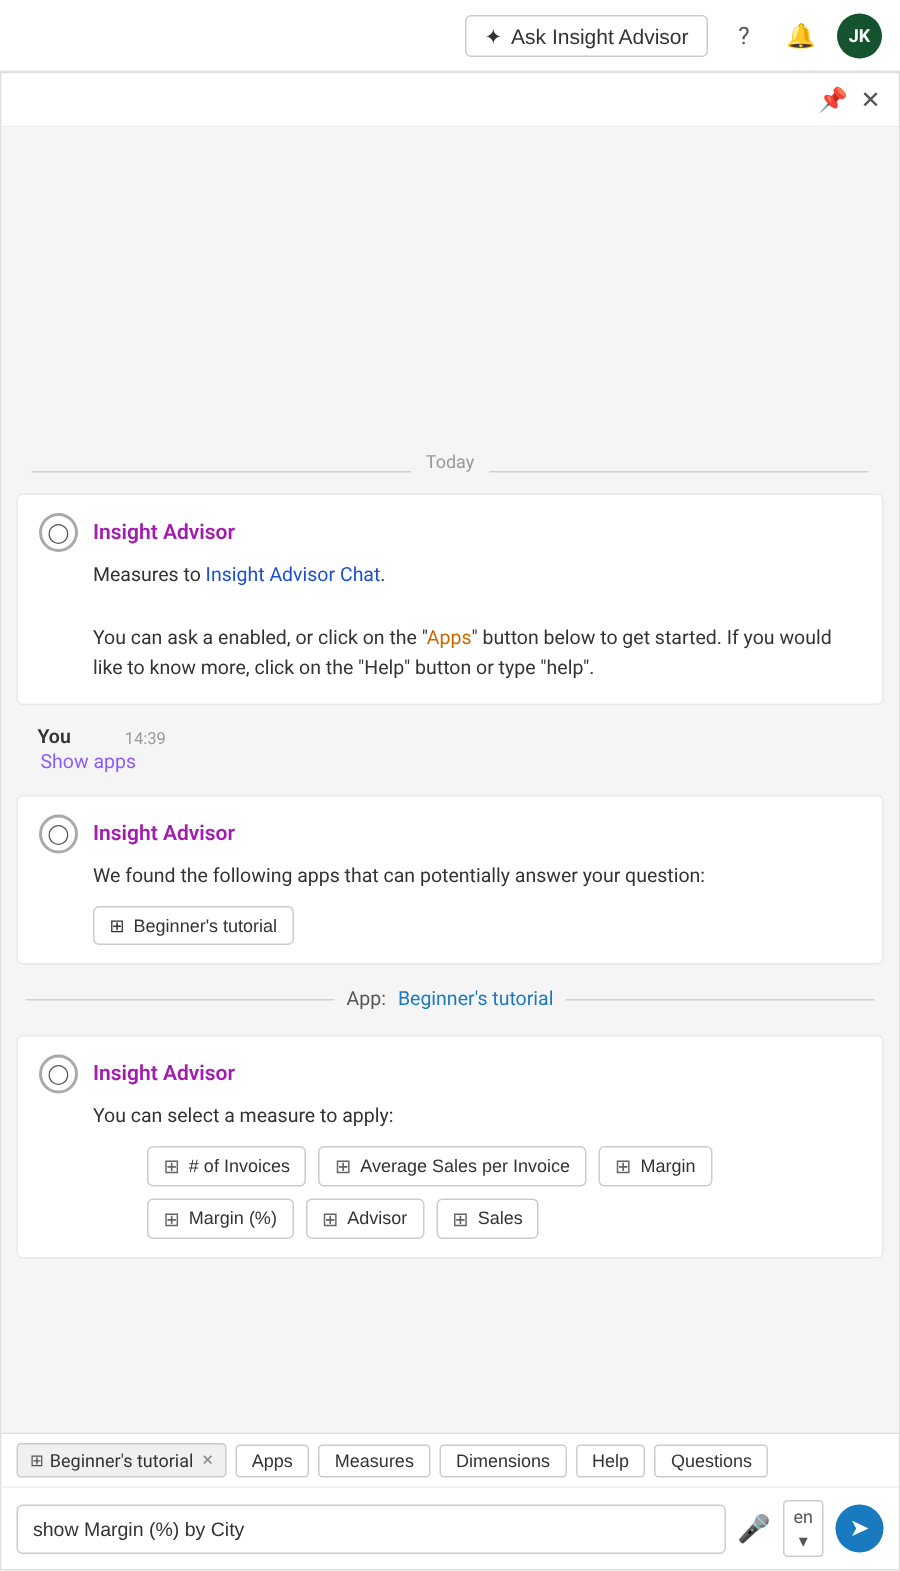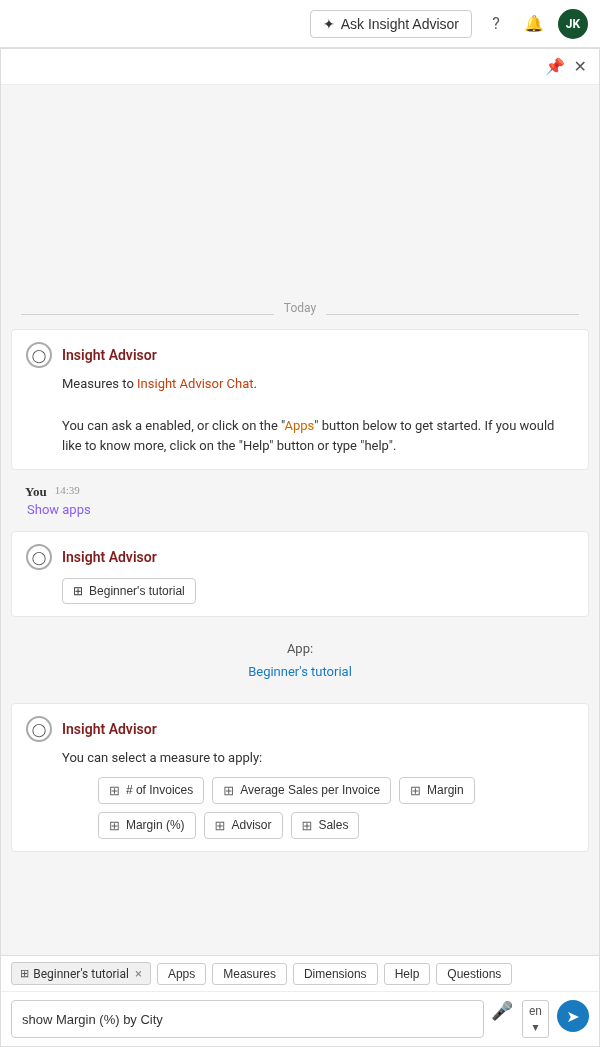--- a/index.html
+++ b/index.html
@@ -126,68 +126,67 @@
       border-radius: 50%;
       border: 2px solid #aaa;
       display: flex; align-items: center; justify-content: center;
       font-size: 13px;
       color: #555;
       flex-shrink: 0;
     }
     .advisor-name {
       font-weight: 600;
       font-size: 14px;
-      color: #7f1d1d;
+      color: #a21caf;
     }
     .message-content {
       font-size: 13px;
       line-height: 1.6;
       color: #333;
       padding-left: 36px;
     }
-    .message-content .link-text { color: #c2410c; }
+    .message-content .link-text { color: #1d4ed8; }
     .message-content .link-orange { color: #cc6600; }
 
     
     .user-message-block {
       margin: 6px 10px;
       padding: 8px 14px 8px;
       display: flex;
       flex-direction: column;
     }
     .user-meta {
       display: flex;
-      align-items: flex-start;
+      align-items: flex-end;
       gap: 8px;
       margin-bottom: 2px;
-      font-family: Liberation Serif, serif;
     }
     .user-name {
       font-weight: 600;
       font-size: 13px;
       color: #333;
     }
     .user-time {
       font-size: 11px;
       color: #999;
+      margin-left: 28px;
     }
     .user-text {
       font-size: 13px;
       color: #8b5cf6;
       padding-left: 2px;
     }
 
     
     .app-separator {
       display: flex;
       align-items: center;
       padding: 10px 16px;
       gap: 8px;
       font-size: 13px;
-      flex-direction: column;
     }
     .app-separator-line {
       flex: 1;
       height: 1px;
       background: #d0d0d0;
     }
     .app-separator-text {
       color: #555;
       white-space: nowrap;
     }
@@ -273,20 +272,21 @@
       padding: 3px 10px;
       font-size: 12px;
       background: #fff;
       color: #333;
       cursor: pointer;
     }
 
     
     .input-area {
       display: flex;
+      align-items: center;
       padding: 8px 10px;
       gap: 8px;
     }
     .chat-input {
       flex: 1;
       border: 1px solid #ccc;
       border-radius: 4px;
       padding: 8px 10px;
       font-size: 13px;
       outline: none;
@@ -379,20 +379,21 @@
       </div>
       <span class="user-text">Show apps</span>
     </div>
 
     <div class="message-block">
       <div class="advisor-header">
         <div class="advisor-icon">◯</div>
         <span class="advisor-name">Insight Advisor</span>
       </div>
       <div class="message-content">
+        <span>We found the following apps that can potentially answer your question:</span>
         <div style="margin-top:8px;">
           <button class="app-btn">
             <span>⊞</span>
             <span>Beginner's tutorial</span>
           </button>
         </div>
       </div>
     </div>
 
     <div class="app-separator">

